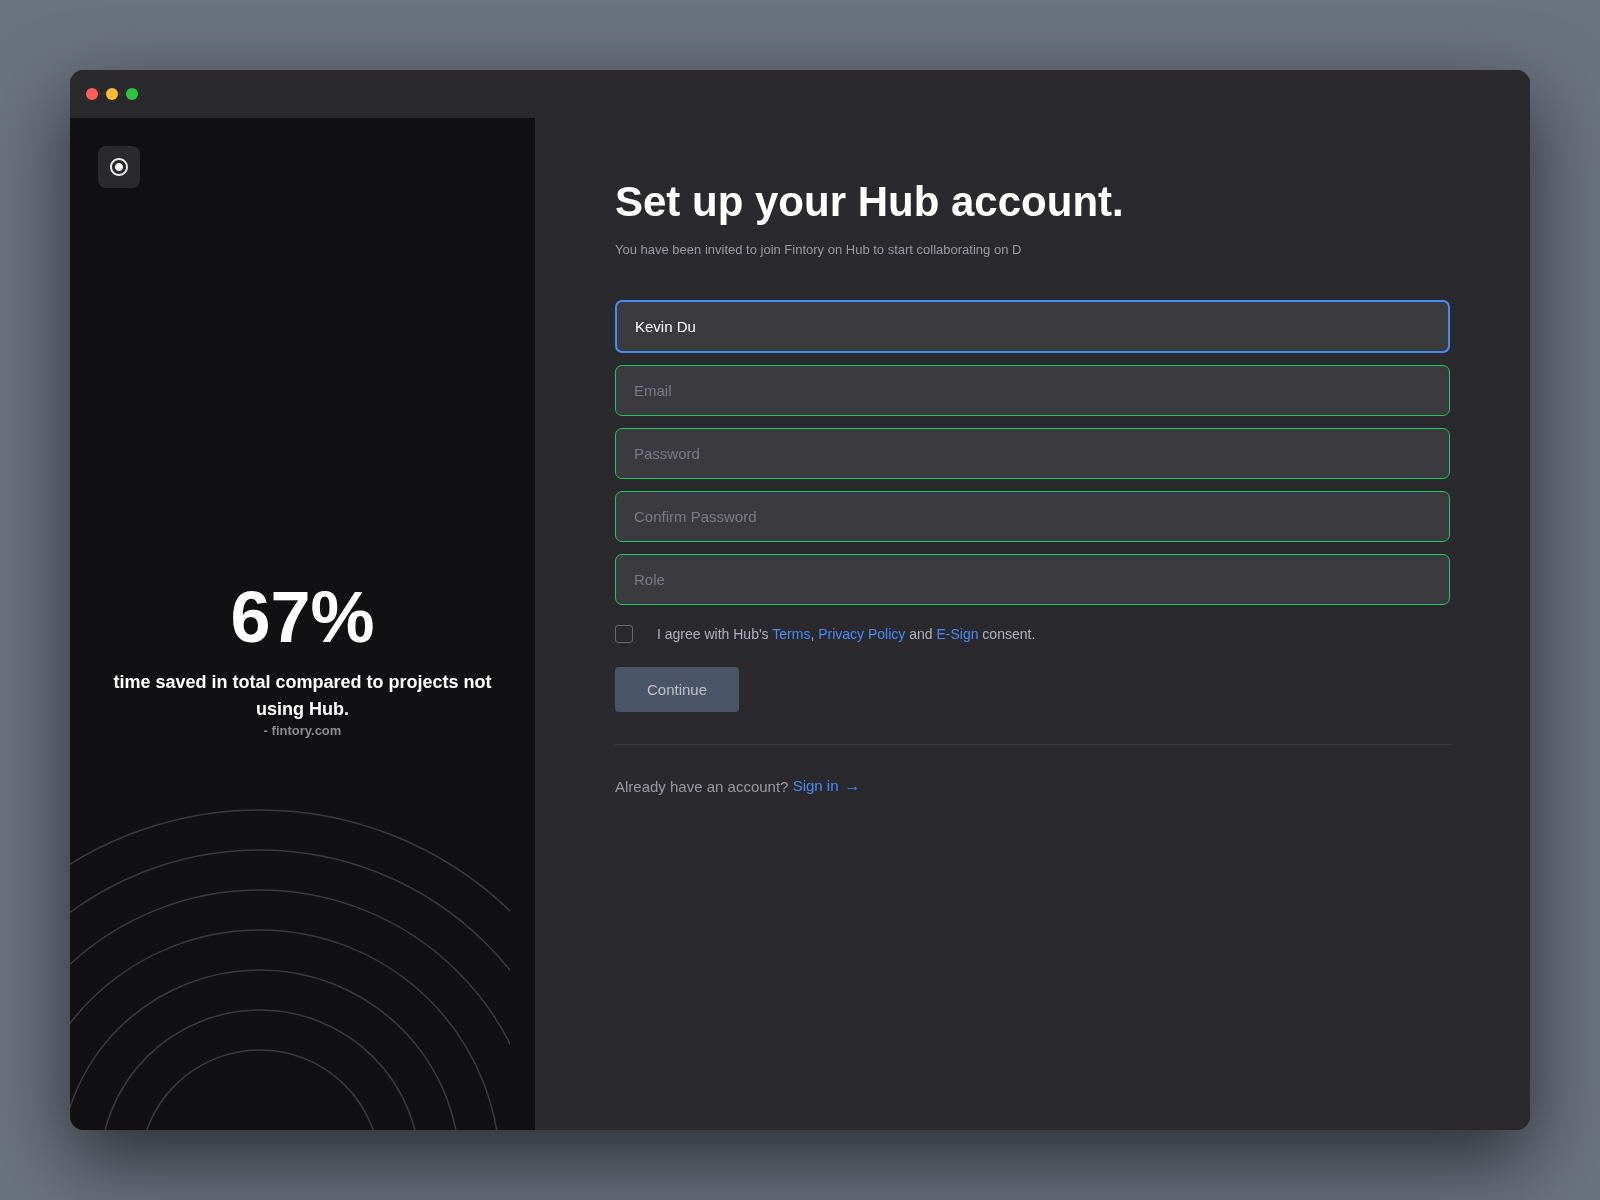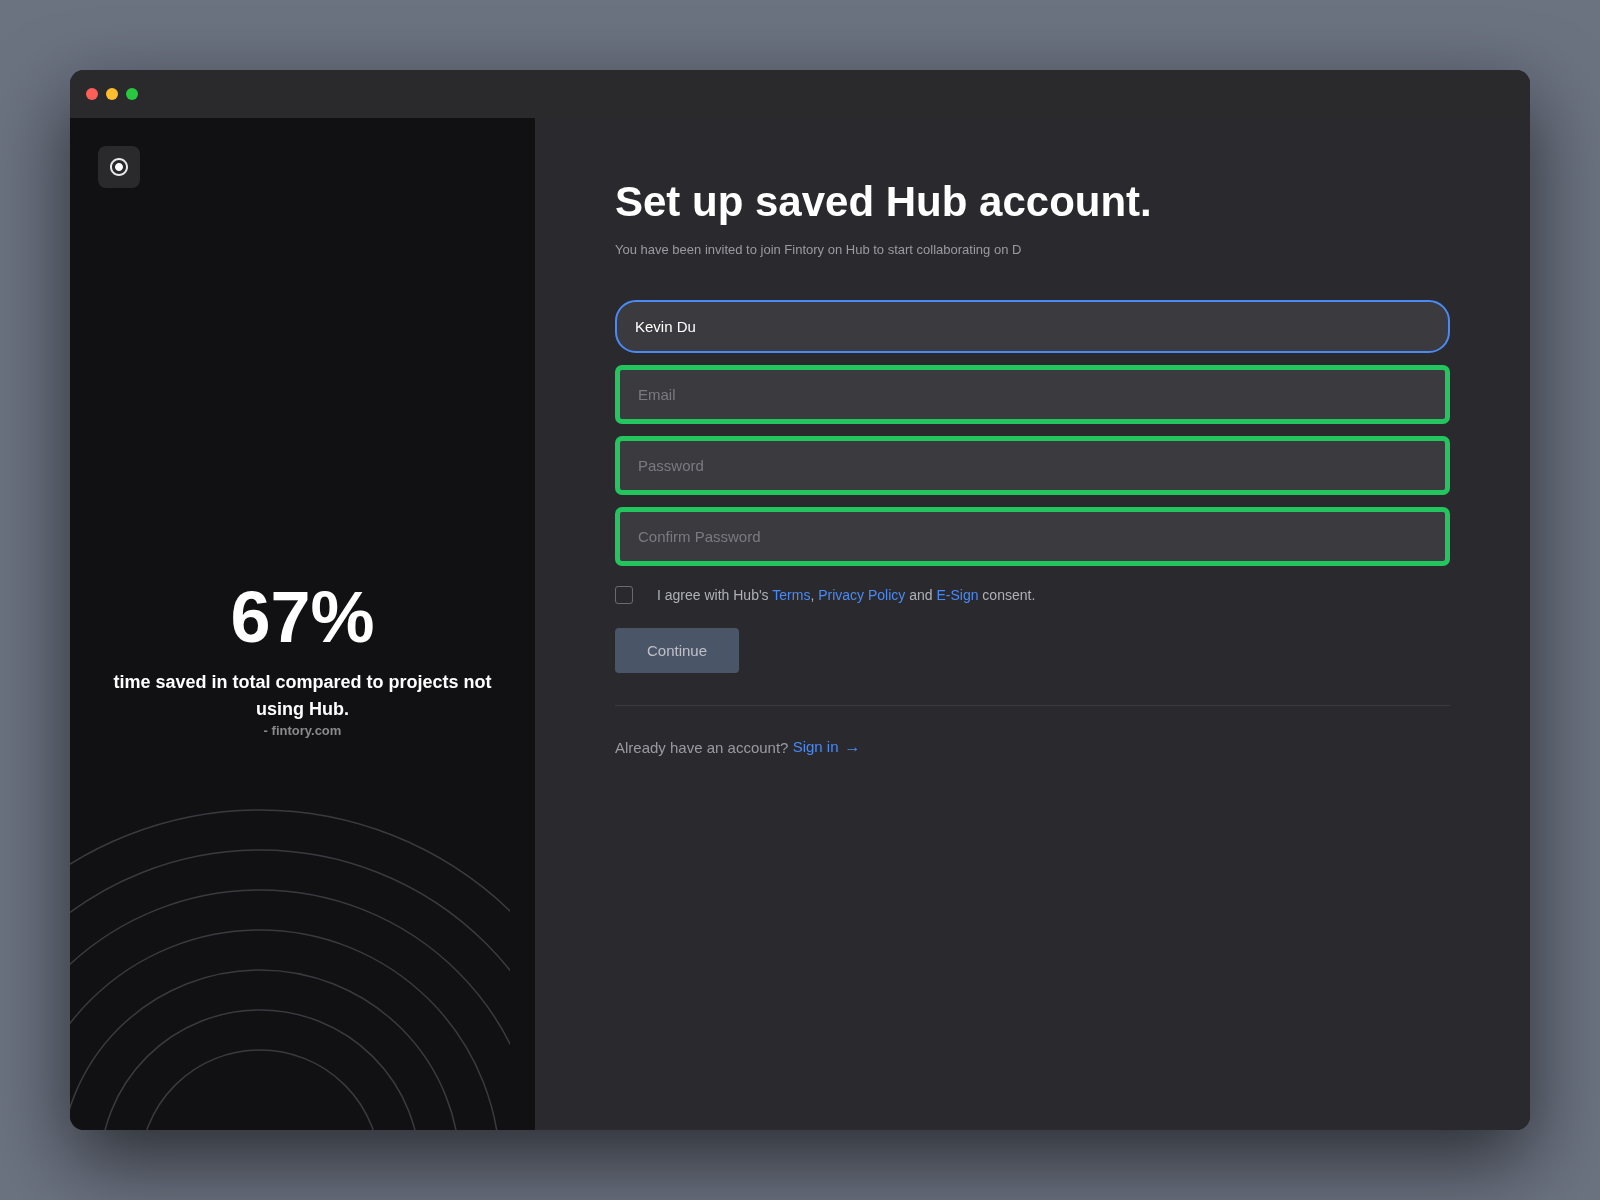--- a/index.html
+++ b/index.html
@@ -151,37 +151,36 @@
       line-height: 1.5;
     }
 
     .form-group {
       margin-bottom: 12px;
     }
 
     .form-input {
       width: 100%;
       background: #3a3a3f;
-      border: 5px solid #22c55e;
+      border: 1px solid #22c55e;
       border-radius: 7px;
       padding: 16px 18px;
       font-size: 15px;
       color: #ffffff;
       outline: none;
       transition: border-color 0.15s;
     }
 
     .form-input::placeholder {
       color: #7a7a80;
     }
 
     .form-input.active {
       border-color: #4a8af4;
       border-width: 2px;
-      border-radius: 21px;
     }
 
     .agree-row {
       display: flex;
       align-items: center;
       gap: 24px;
       margin: 20px 0 24px;
     }
 
     .agree-checkbox {
@@ -281,21 +280,21 @@
           <circle cx="250" cy="400" r="200" stroke="#3a3a40" stroke-width="1.5" fill="none"></circle>
           <circle cx="250" cy="400" r="240" stroke="#3a3a40" stroke-width="1.5" fill="none"></circle>
           <circle cx="250" cy="400" r="280" stroke="#3a3a40" stroke-width="1.5" fill="none"></circle>
           <circle cx="250" cy="400" r="320" stroke="#3a3a40" stroke-width="1.5" fill="none"></circle>
           <circle cx="250" cy="400" r="360" stroke="#3a3a40" stroke-width="1.5" fill="none"></circle>
         </svg>
       </div>
     </div>
 
     <div class="right-panel">
-      <h1 class="form-title">Set up saved Hub account.</h1>
+      <h1 class="form-title">Set up your Hub account.</h1>
       <p class="form-subtitle">You have been invited to join Fintory on Hub to start collaborating on D</p>
 
       
       <div class="form-group">
         <input type="text" class="form-input active" value="Kevin Du" placeholder="Full Name" style="">
       </div>
 
       
       <div class="form-group">
         <input type="email" class="form-input" placeholder="Email" style="">
@@ -307,20 +306,23 @@
       </div>
 
       
       <div class="form-group">
         <input type="password" class="form-input" placeholder="Confirm Password" style="">
       </div>
 
       
 
       
+      <div class="form-group">
+        <input type="text" class="form-input" placeholder="Role" style="">
+      </div>
 
       
       <div class="agree-row">
         <input type="checkbox" class="agree-checkbox" style="">
         <span class="agree-text">I agree with Hub's <a href="#" style="color:#4a8af4;text-decoration:none">Terms</a>, <a href="#" style="color:#4a8af4;text-decoration:none">Privacy Policy</a> and <a href="#" style="color:#4a8af4;text-decoration:none">E-Sign</a> consent.</span>
       </div>
 
       
       <button class="continue-btn">Continue</button>
 

